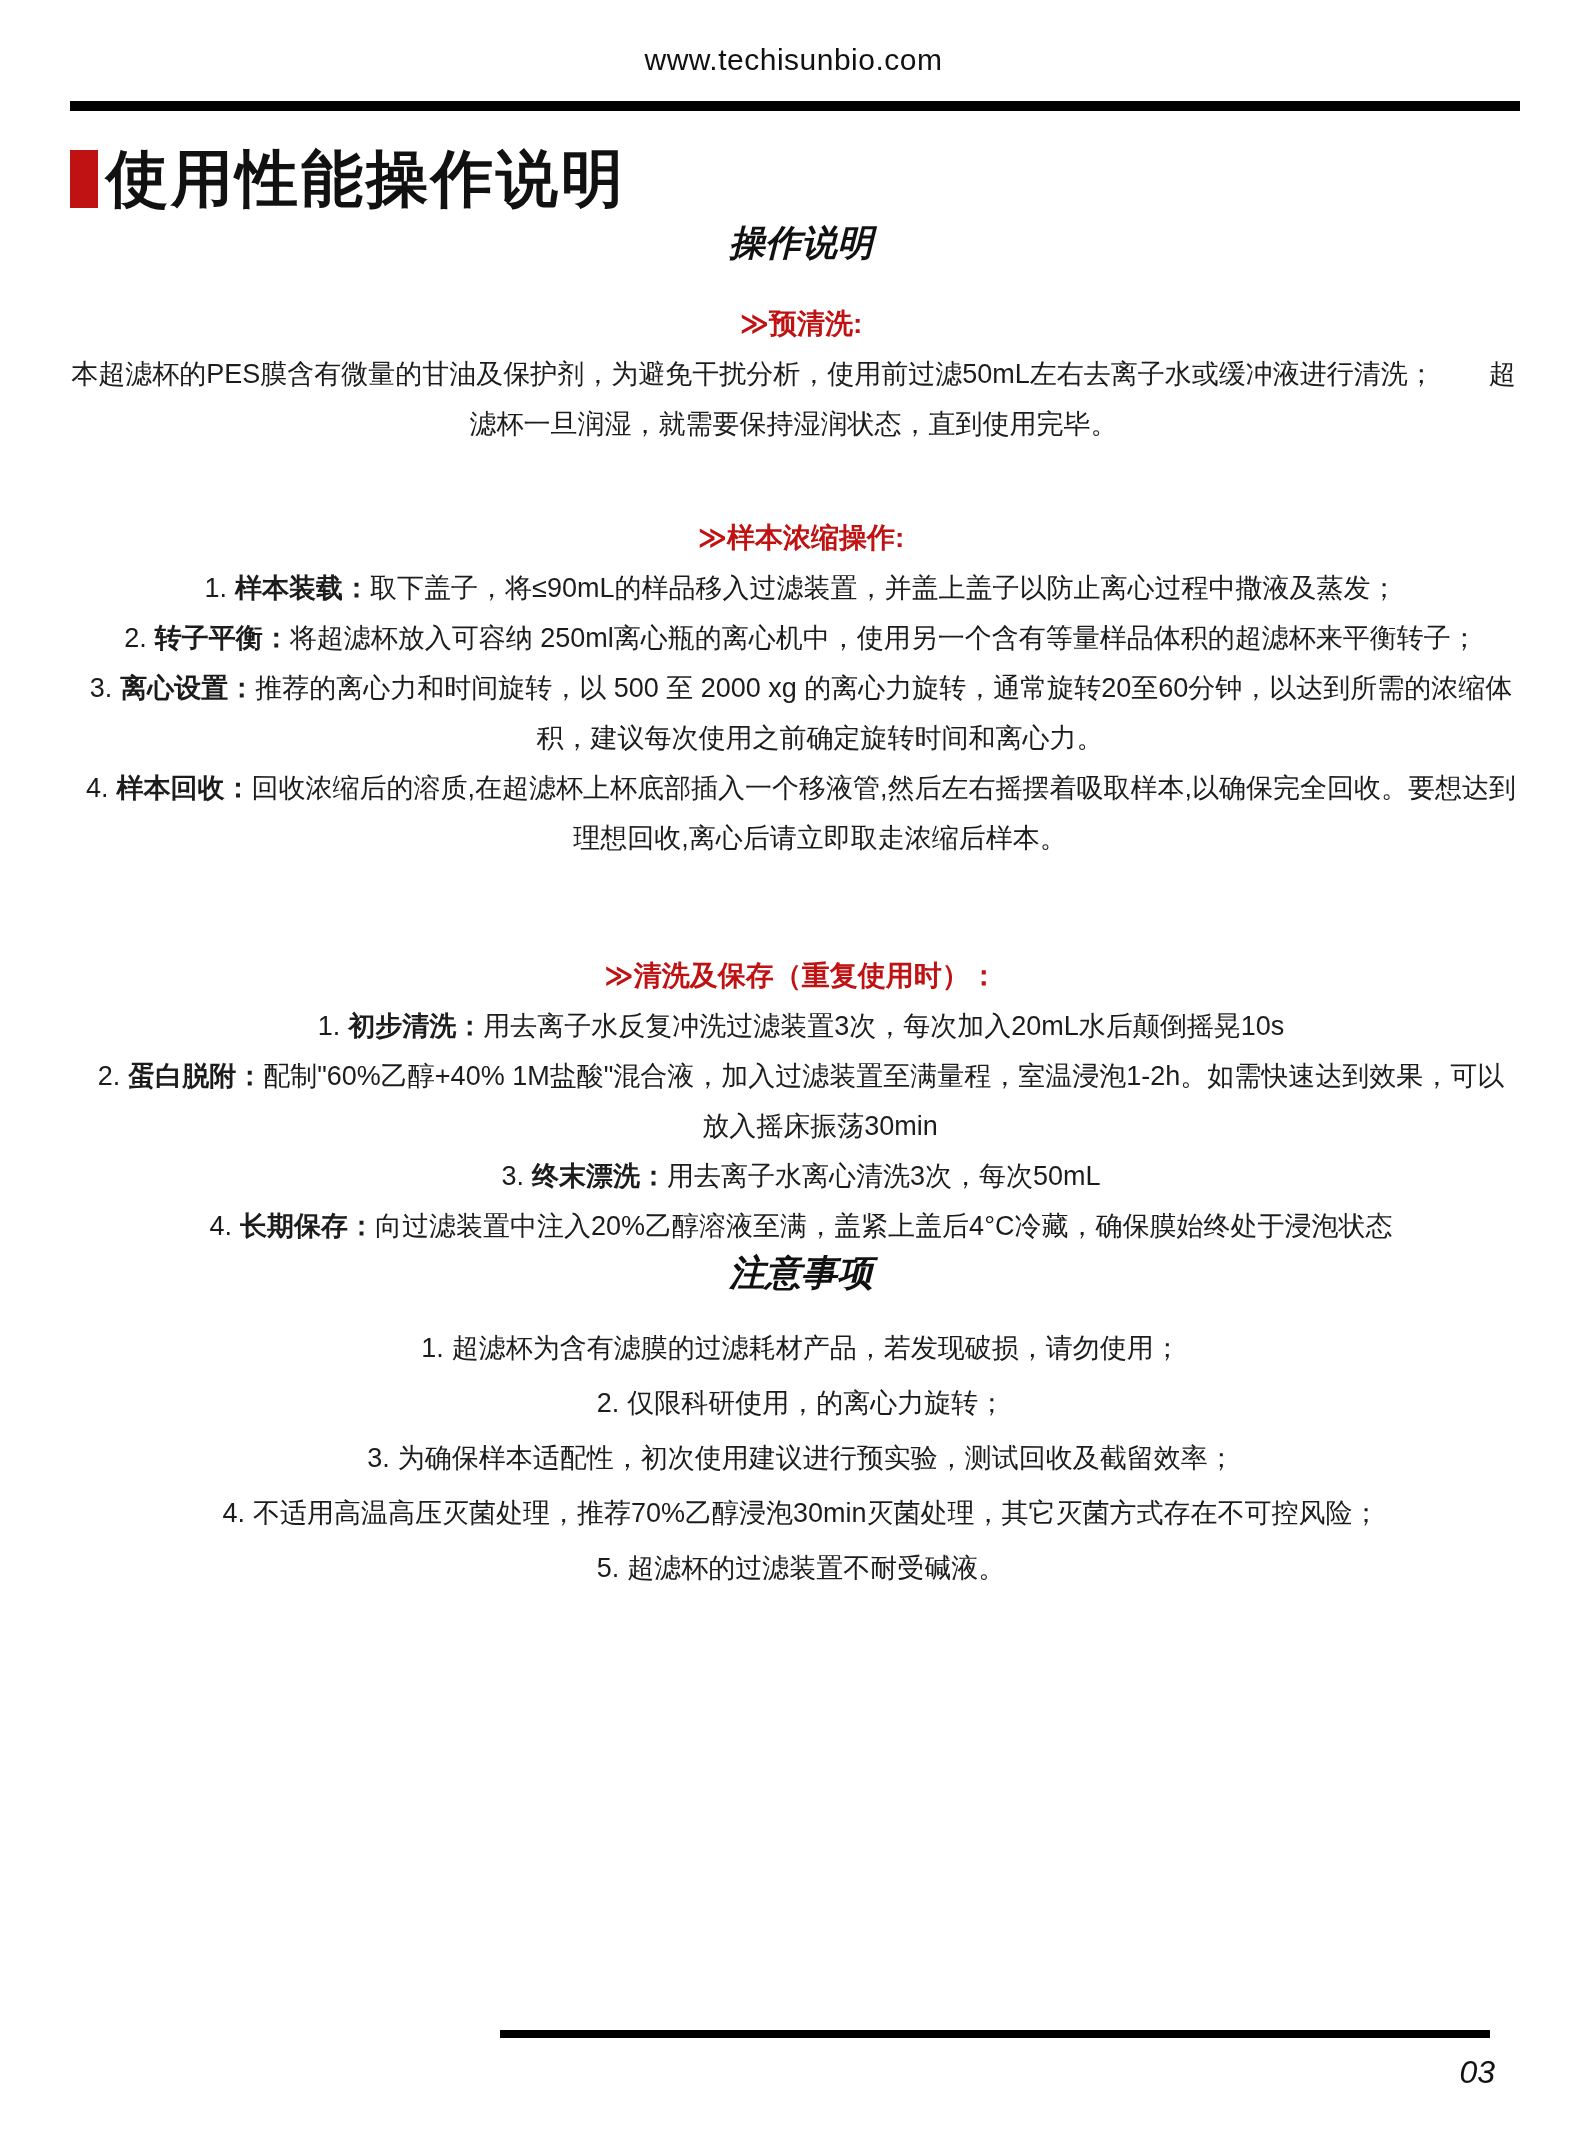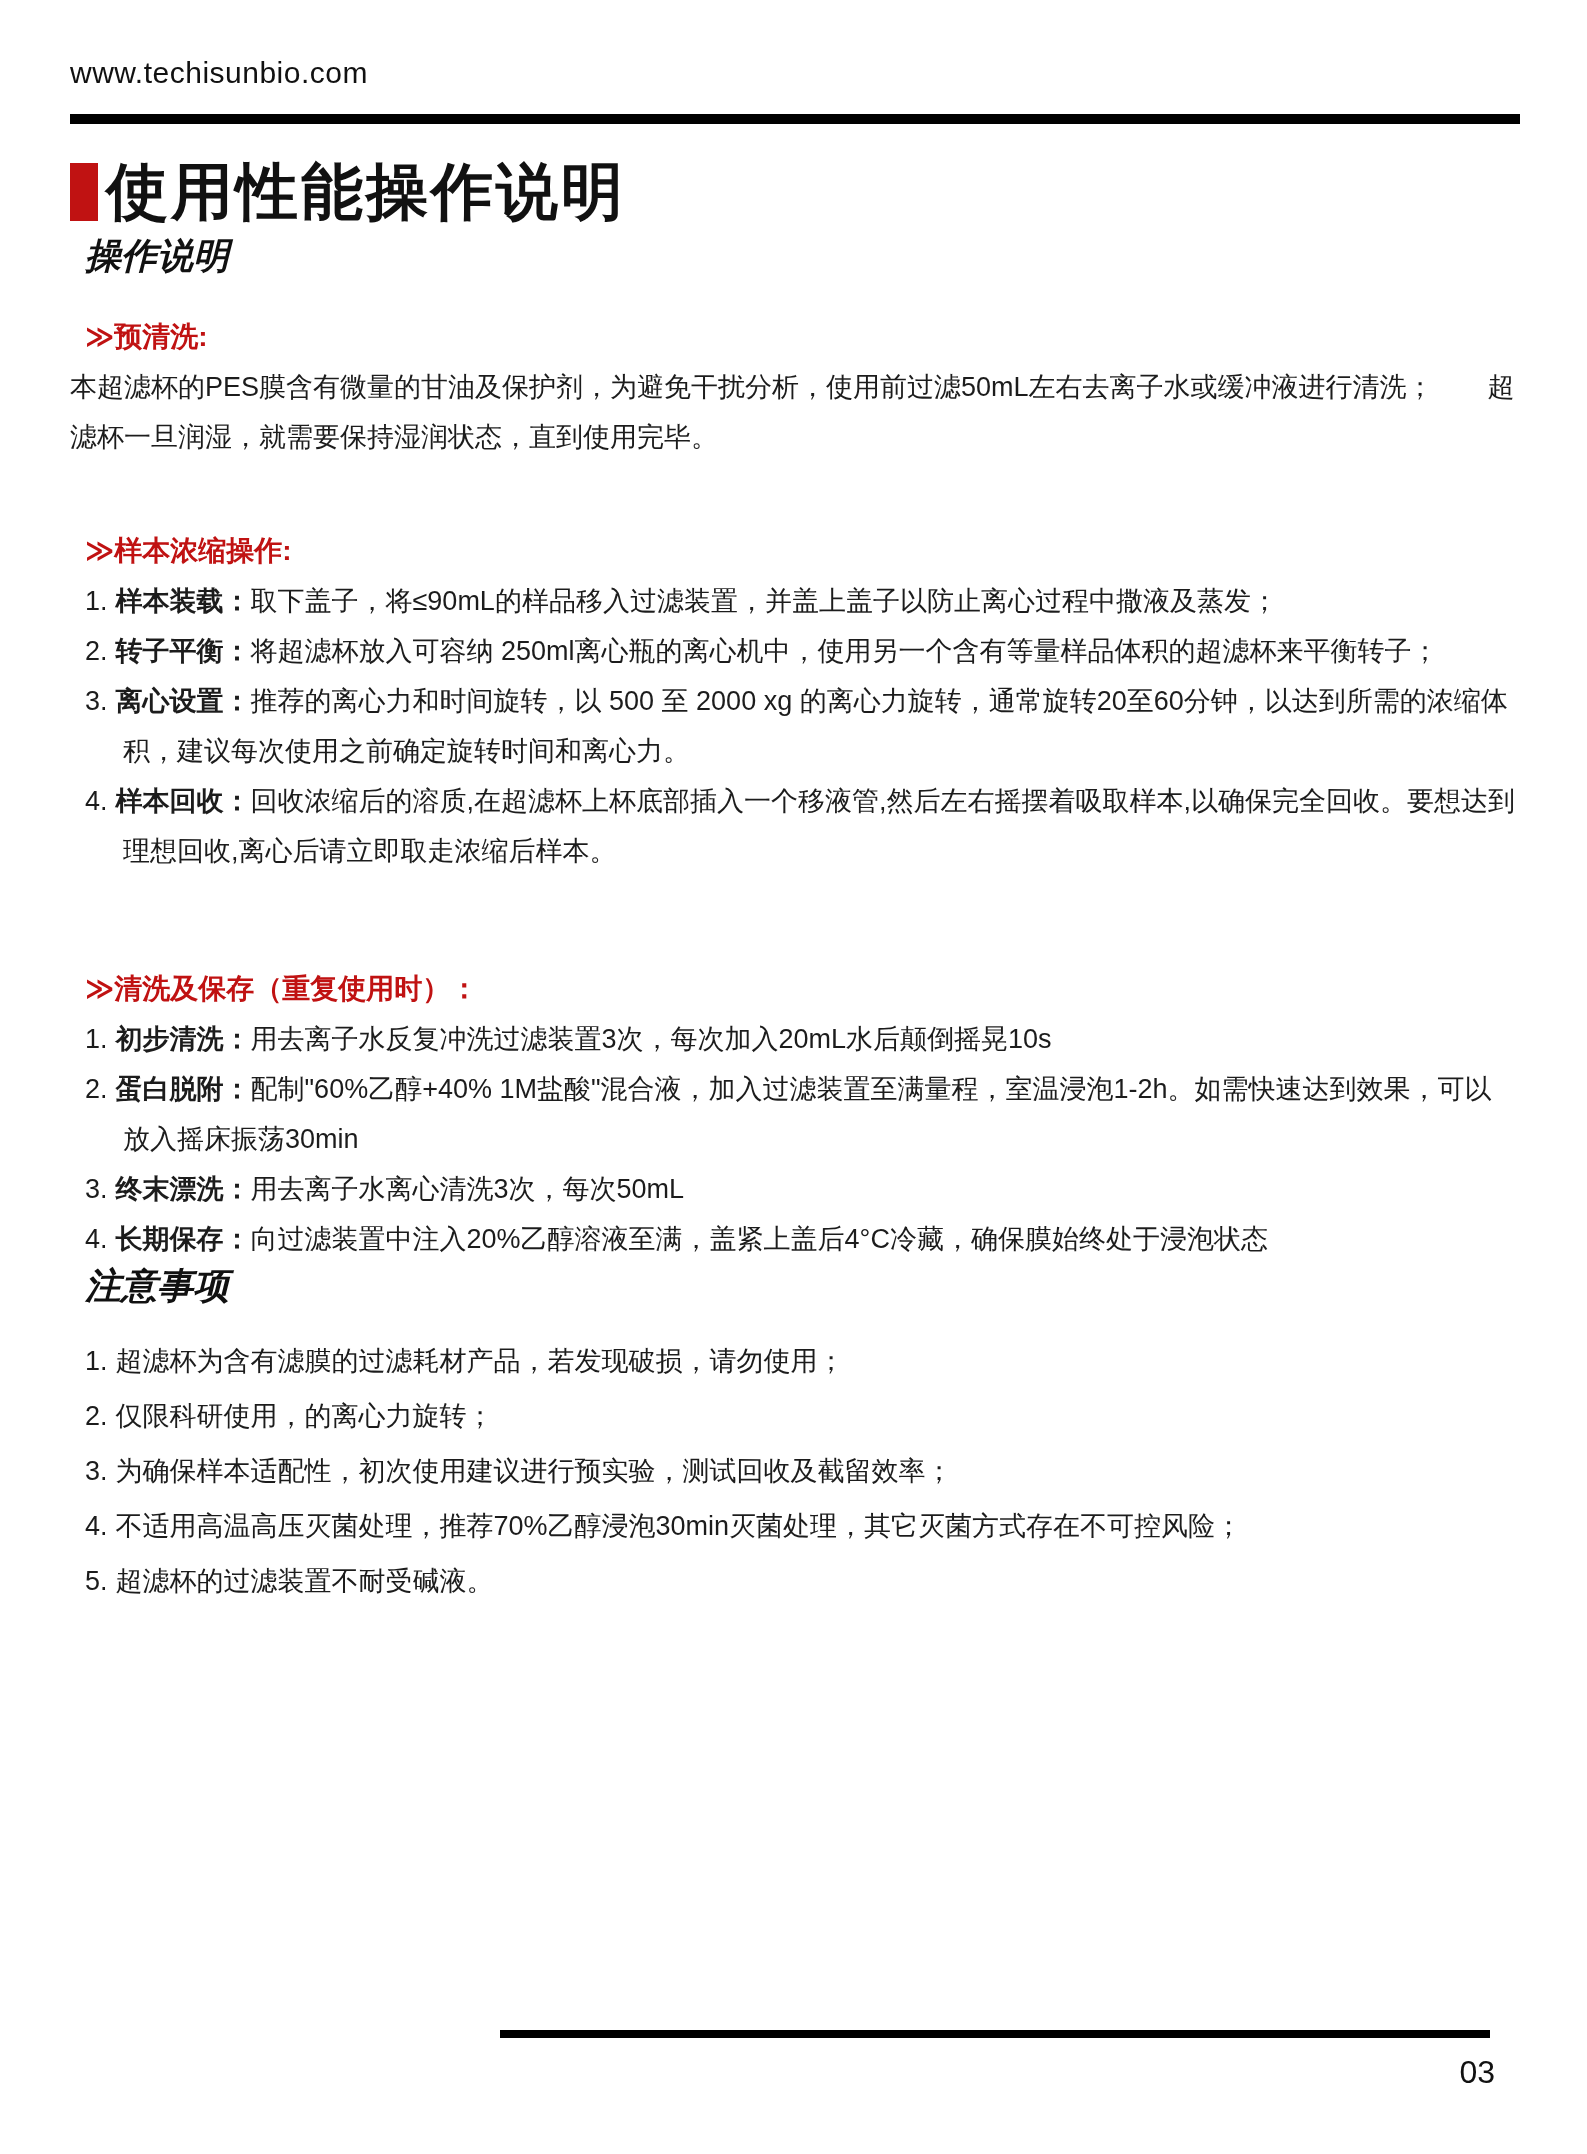--- a/index.html
+++ b/index.html
@@ -9,21 +9,22 @@
   }
   body {
     width: 1587px;
     height: 2154px;
     position: relative;
     font-family: "Liberation Sans", "DejaVu Sans", sans-serif;
     color: #1c1c1c;
     overflow: hidden;
   }
   .content {
-    padding: 16px 70px;
+    padding: 3px 70px;
+    text-align: center;
   }
   .site-url {
     padding-top: 40px;
     font-size: 30px;
     color: #111111;
     letter-spacing: 0.5px;
   }
   .header-rule {
     margin-top: 24px;
     width: 1450px;
@@ -103,20 +104,21 @@
     width: 990px;
     height: 8px;
     background: #000000;
   }
   .page-num {
     position: absolute;
     top: 2054px;
     right: 92px;
     font-size: 32px;
     color: #111111;
+    font-style: italic;
   }
 </style>
 </head>
 <body>
 
 <div class="content">
 
   <div class="site-url">www.techisunbio.com</div>
   <div class="header-rule"></div>
 

